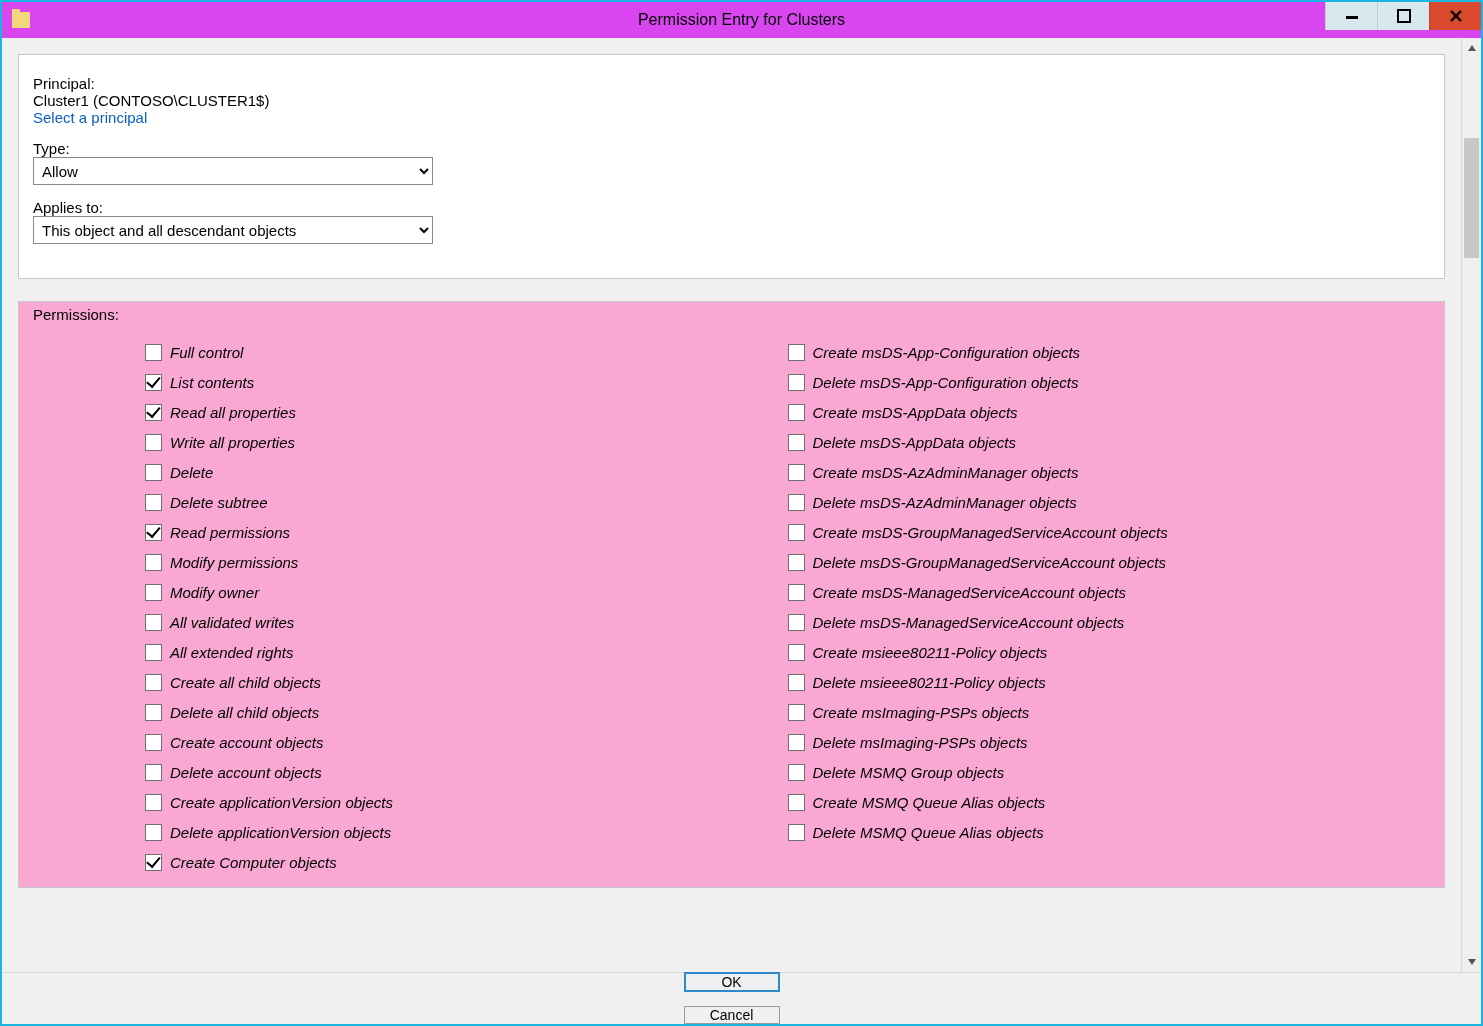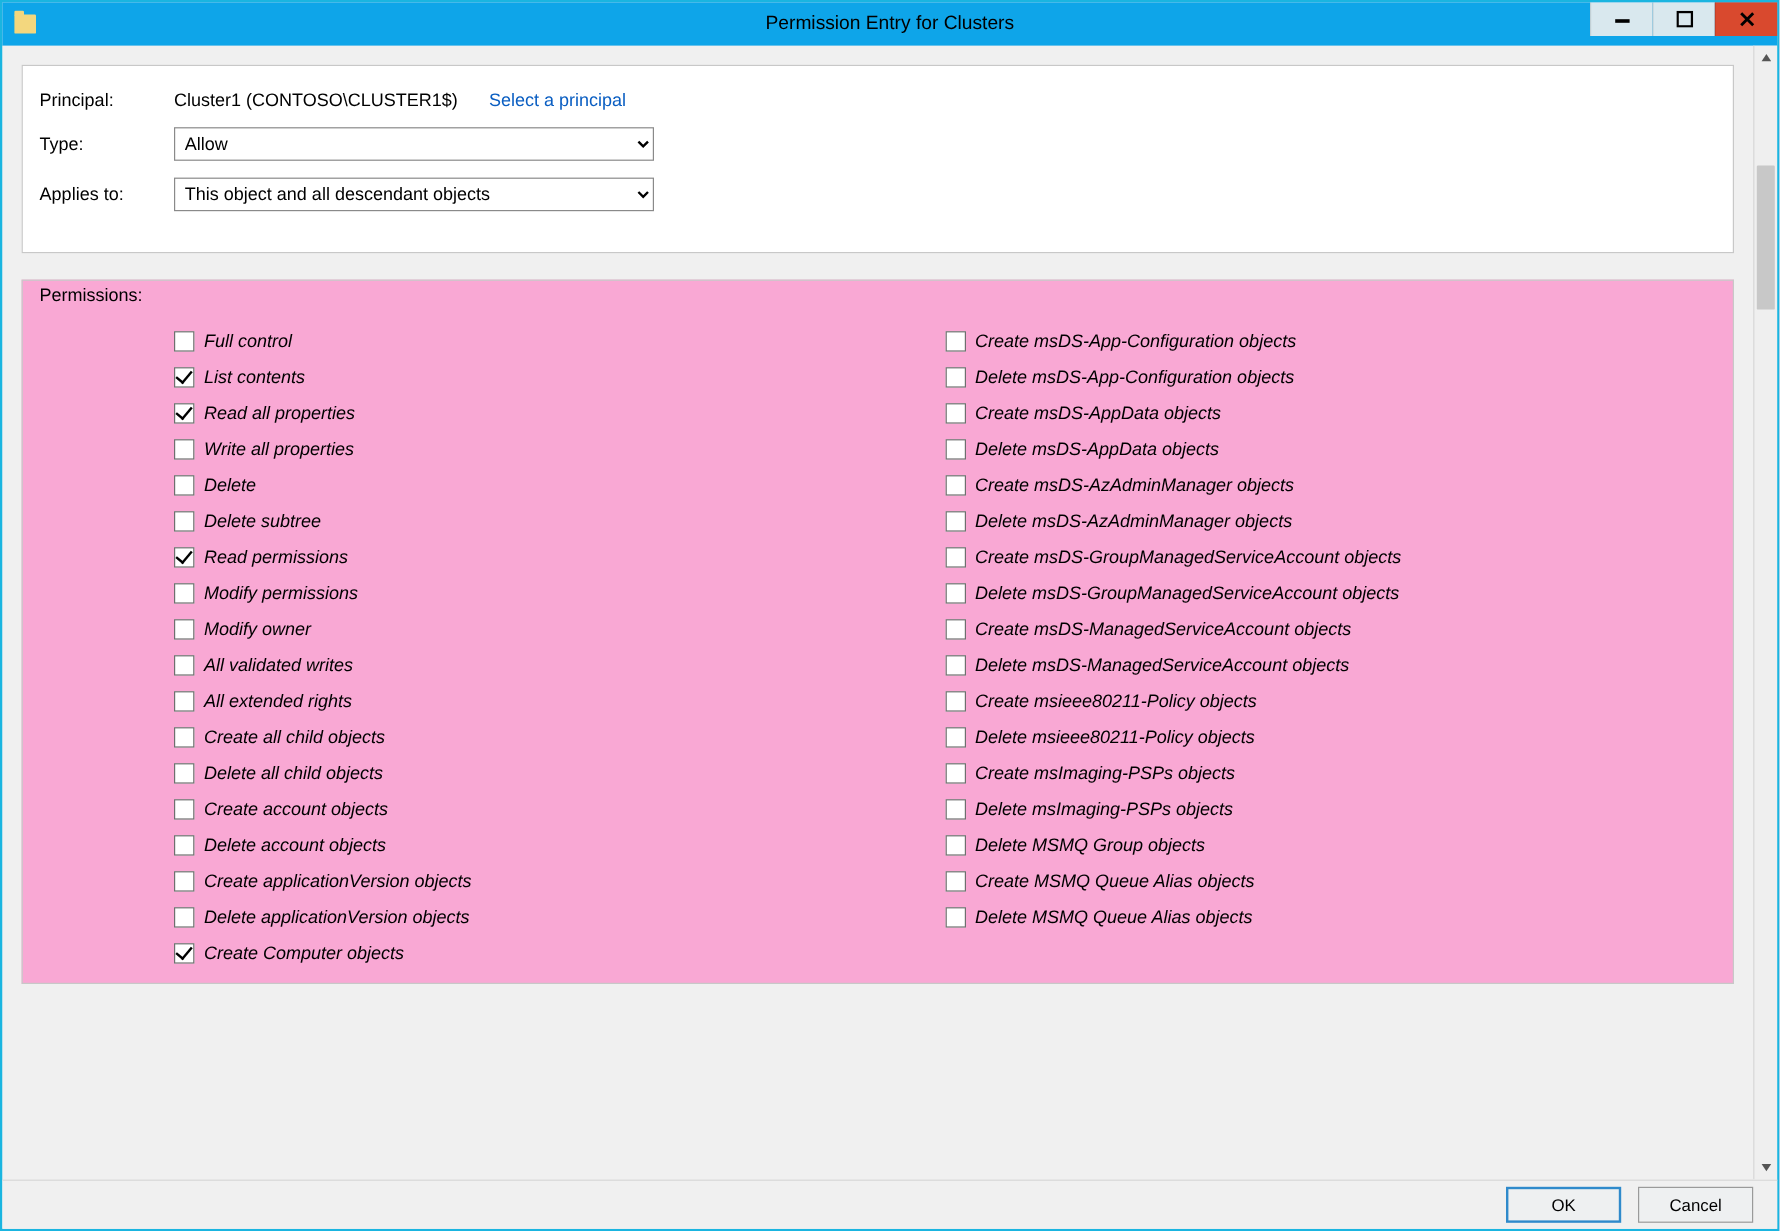--- a/index.html
+++ b/index.html
@@ -16,21 +16,21 @@
     width: 1483px;
     height: 1026px;
     border: 2px solid #1ab5e0;
     background: #f0f0f0;
     display: flex;
     flex-direction: column;
     position: relative;
   }
   .titlebar {
     height: 36px;
-    background: #0ea5e9;
+    background: #d946ef;
     display: flex;
     align-items: center;
     position: relative;
   }
   .titlebar-icon {
     width: 18px;
     height: 16px;
     margin-left: 10px;
     background: #f3d77e;
     border-radius: 1px;
@@ -91,23 +91,23 @@
     background: #f0f0f0;
   }
   .panel {
     background: #fff;
     border: 1px solid #c8c8c8;
     padding: 20px 14px 18px 14px;
     margin-bottom: 22px;
   }
   .row {
     display: flex;
-    align-items: center;
     margin-bottom: 14px;
     font-size: 15px;
+    flex-direction: column;
   }
   .row:last-child { margin-bottom: 16px; }
   .row-label {
     width: 112px;
   }
   .principal-value {
     margin-right: 26px;
   }
   .link {
     color: #0a5ec2;
@@ -191,28 +191,29 @@
   .sb-thumb {
     position: absolute;
     left: 2px;
     right: 2px;
     top: 80px;
     height: 120px;
     background: #c8c8c8;
     border-radius: 1px;
   }
   .footer {
-    height: 41px;
+    height: 52px;
     background: #f0f0f0;
     border-top: 1px solid #d8d8d8;
     display: flex;
     justify-content: flex-end;
     align-items: center;
     padding-right: 20px;
     gap: 14px;
+    flex-direction: column;
   }
   .btn {
     width: 96px;
     height: 30px;
     background: #eef0f1;
     border: 1px solid #9a9a9a;
     font-size: 14px;
     cursor: pointer;
     display: flex;
     align-items: center;

